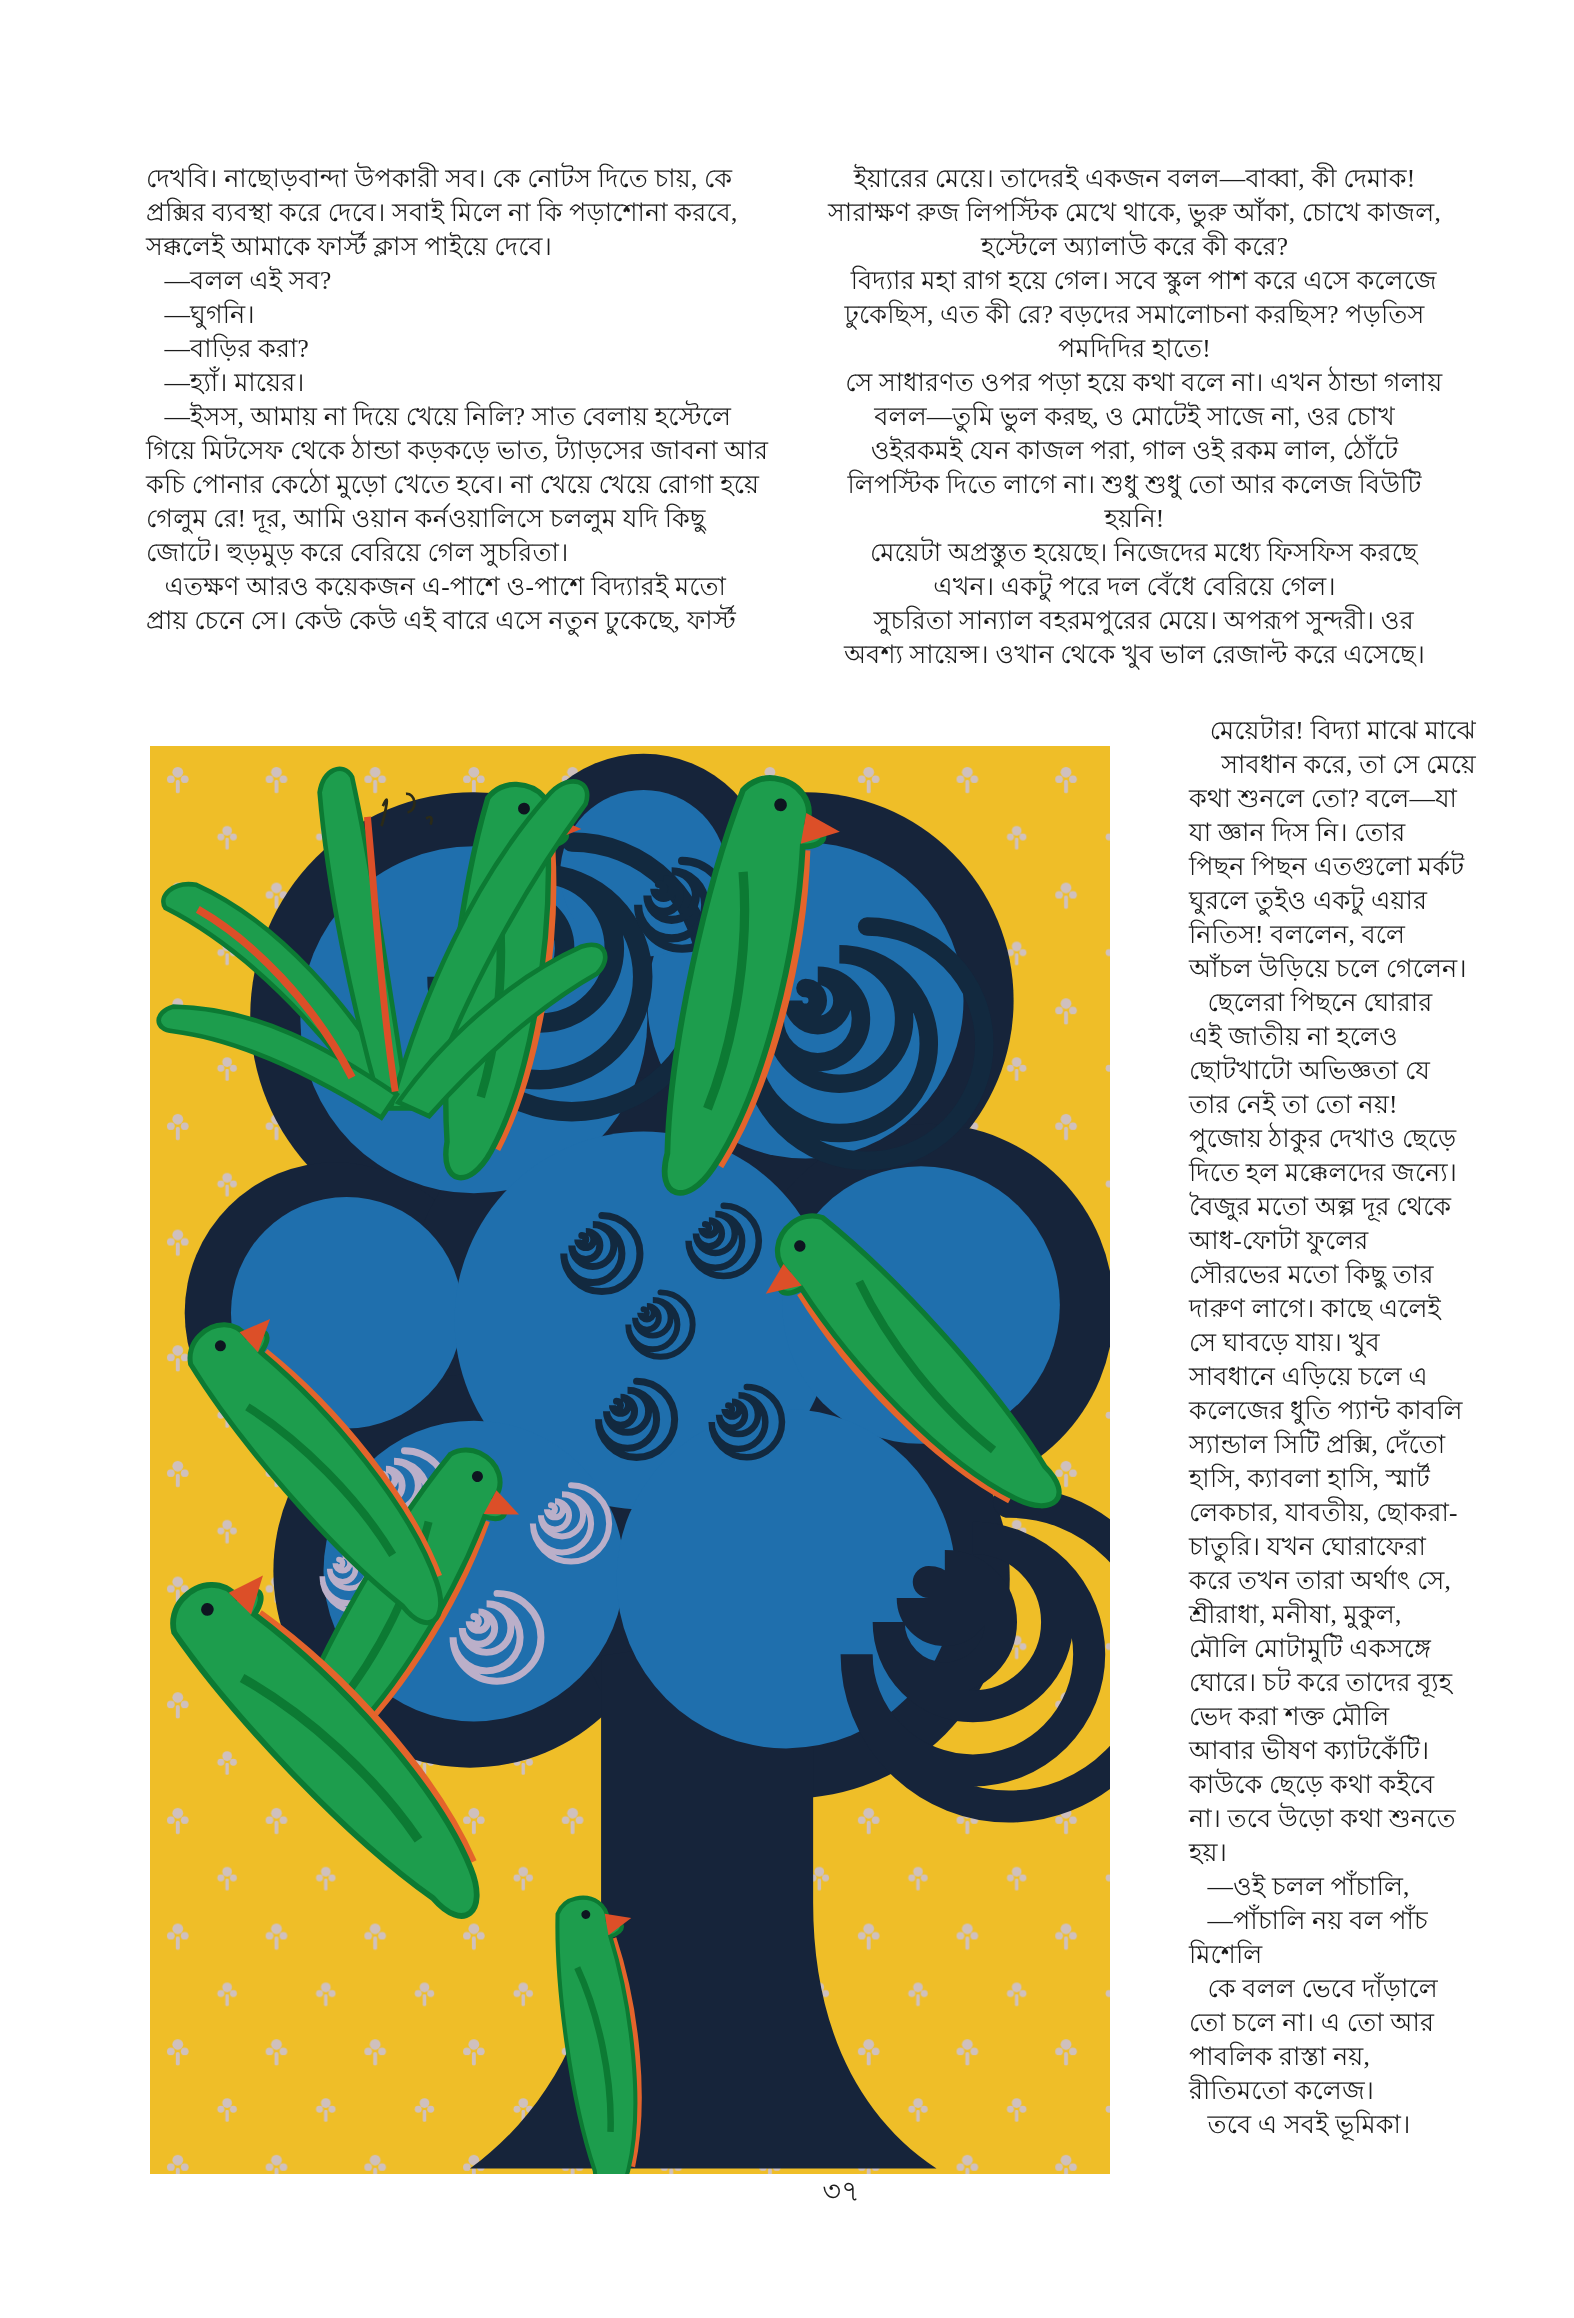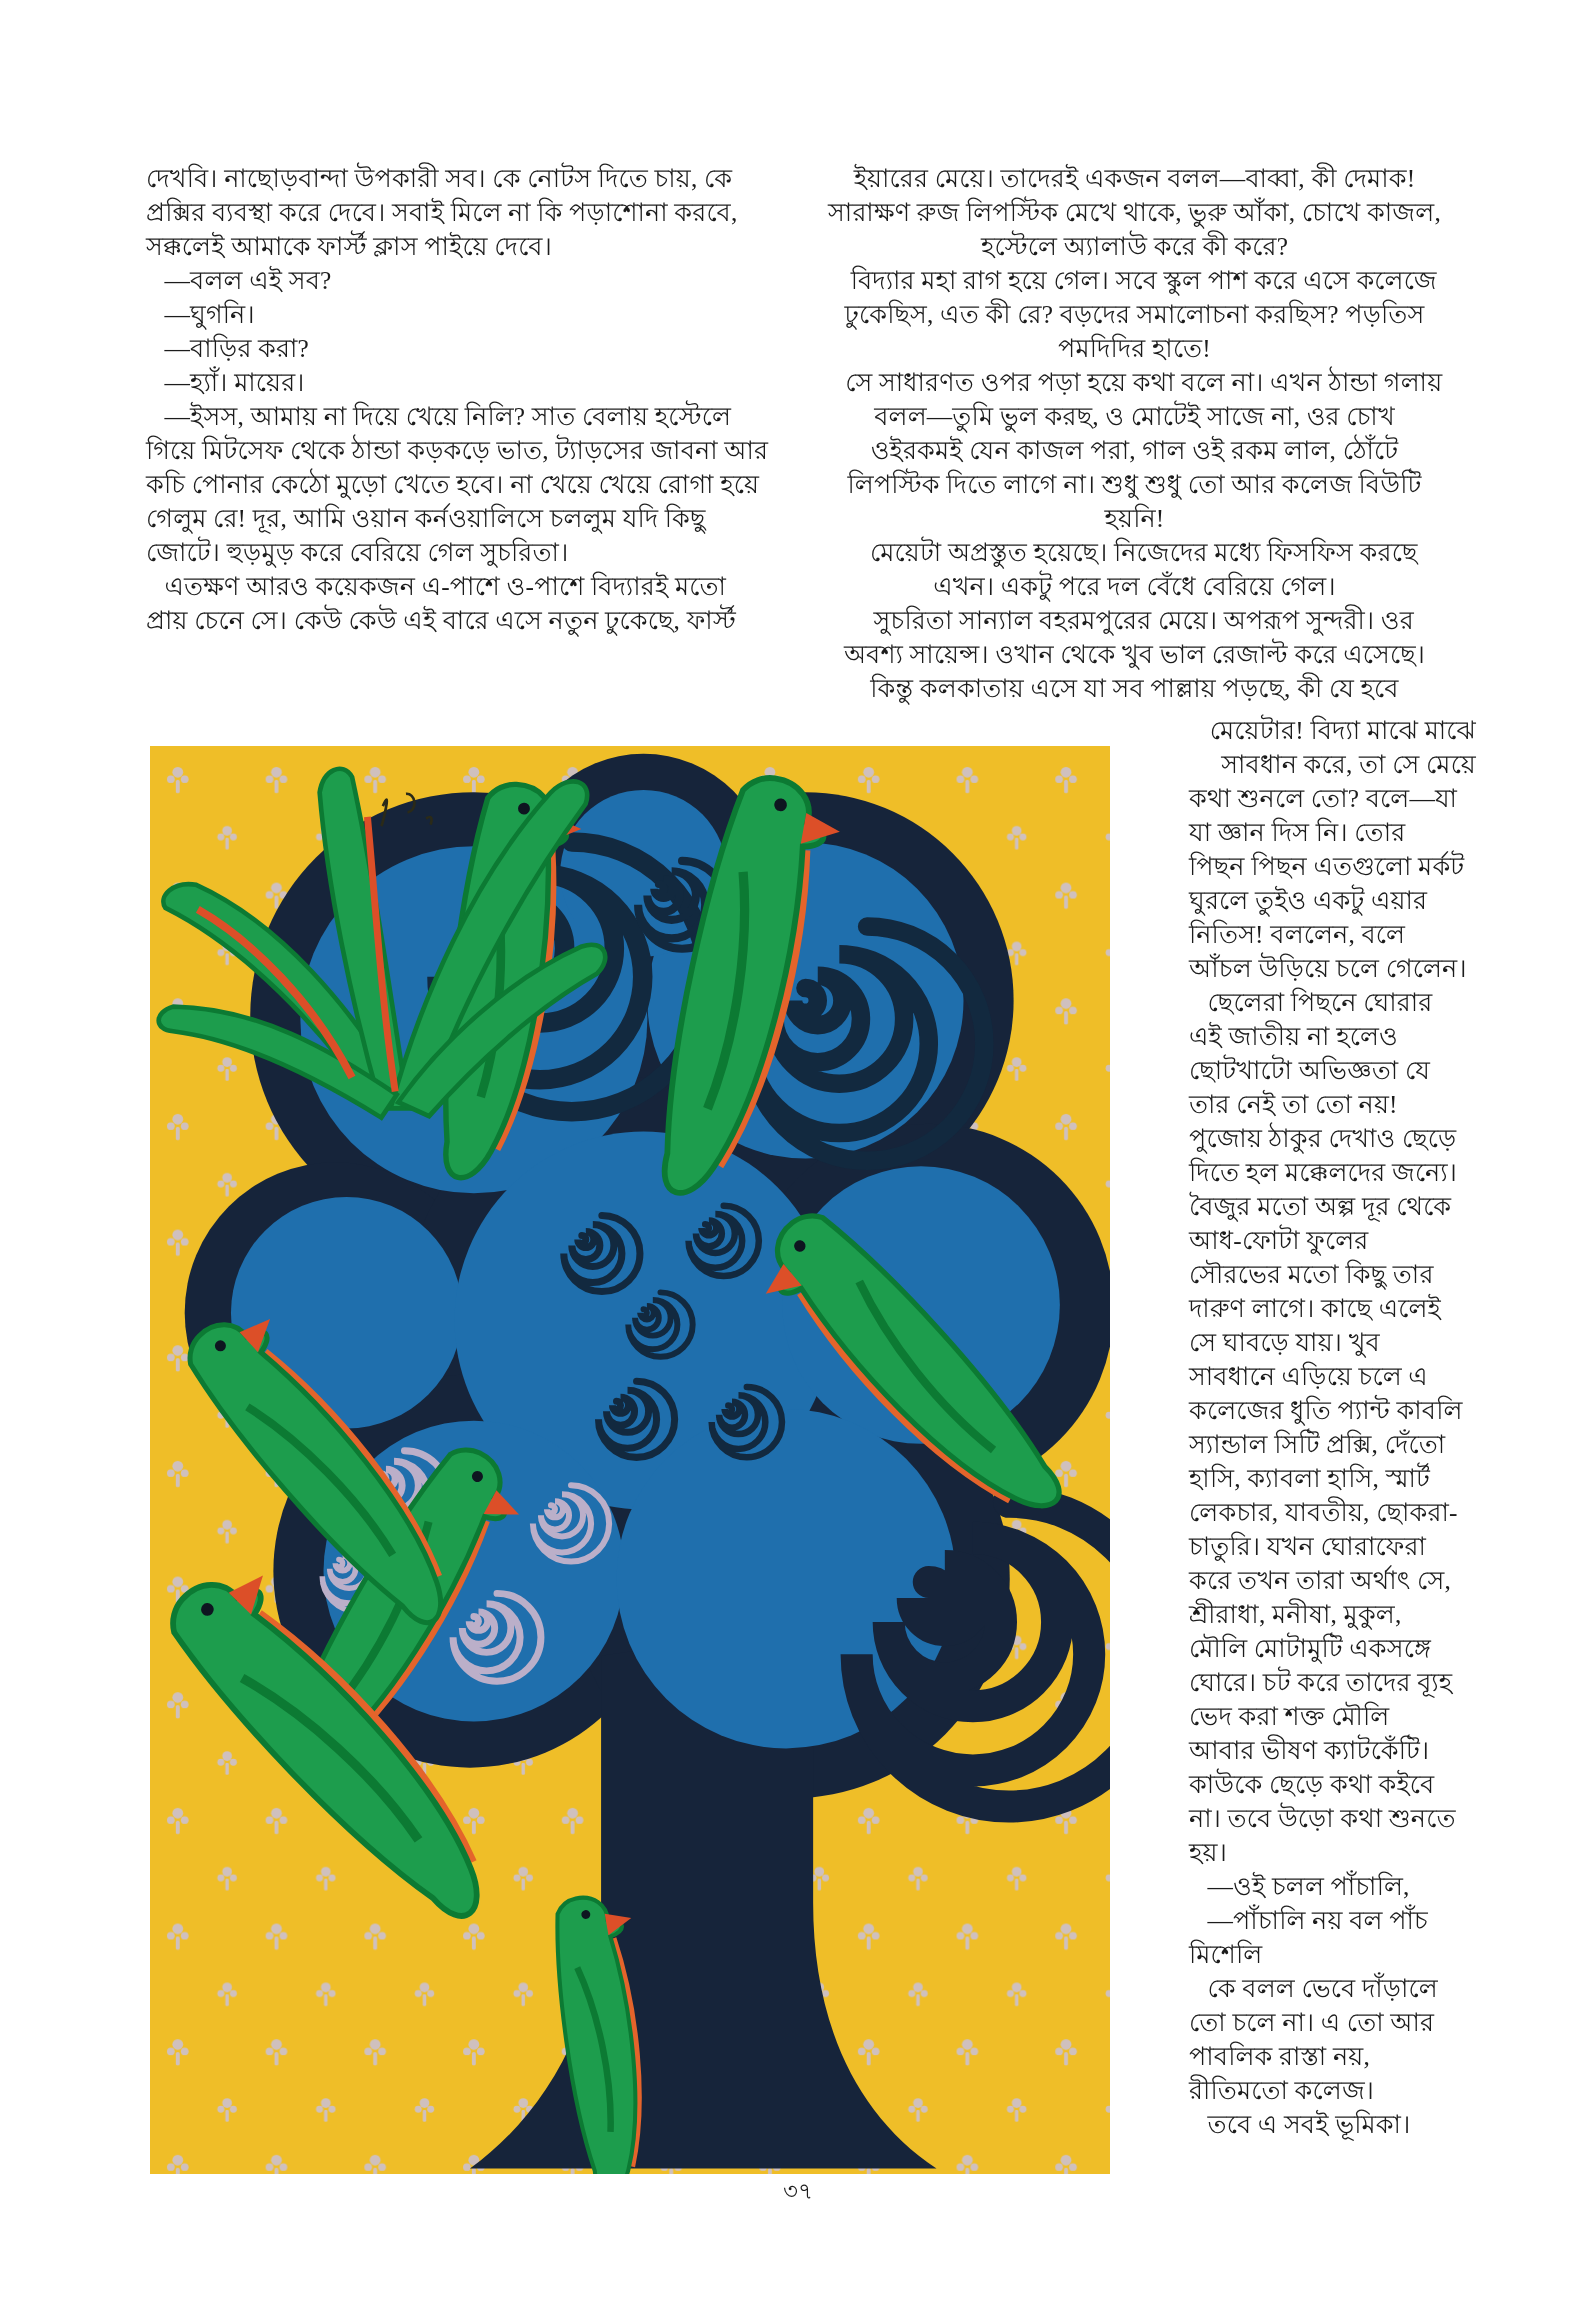--- a/index.html
+++ b/index.html
@@ -19,22 +19,22 @@
   .col-narrow{left:1189px;top:681px;width:287px;}
   .line{
     height:34px;line-height:34px;font-size:25.4px;white-space:nowrap;
     letter-spacing:0.2px;
   }
   .line.p{text-indent:18.5px;}
   .line.r{text-align:right;}
   .painting{position:absolute;left:150px;top:746px;width:960px;height:1428px;}
   .painting svg{display:block;width:100%;height:100%;}
   .page-number{
-    position:absolute;left:721px;top:2174px;width:154px;text-align:center;
-    font-size:23px;line-height:35px;color:var(--ink);
+    position:absolute;left:764px;top:2174px;width:154px;text-align:center;
+    font-size:29px;line-height:35px;color:var(--ink);
   }
 </style>
 </head>
 <body>
 
 <div class="col col-left">
     <div class="line">দেখবি। নাছোড়বান্দা উপকারী সব। কে নোটস দিতে চায়, কে</div>
     <div class="line">প্রক্সির ব্যবস্থা করে দেবে। সবাই মিলে না কি পড়াশোনা করবে,</div>
     <div class="line">সক্কলেই আমাকে ফার্স্ট ক্লাস পাইয়ে দেবে।</div>
     <div class="line p">—বলল এই সব?</div>
@@ -59,21 +59,20 @@
     <div class="line">পমদিদির হাতে!</div>
     <div class="line p">সে সাধারণত ওপর পড়া হয়ে কথা বলে না। এখন ঠান্ডা গলায়</div>
     <div class="line">বলল—তুমি ভুল করছ, ও মোটেই সাজে না, ওর চোখ</div>
     <div class="line">ওইরকমই যেন কাজল পরা, গাল ওই রকম লাল, ঠোঁটে</div>
     <div class="line">লিপস্টিক দিতে লাগে না। শুধু শুধু তো আর কলেজ বিউটি</div>
     <div class="line">হয়নি!</div>
     <div class="line p">মেয়েটা অপ্রস্তুত হয়েছে। নিজেদের মধ্যে ফিসফিস করছে</div>
     <div class="line">এখন। একটু পরে দল বেঁধে বেরিয়ে গেল।</div>
     <div class="line p">সুচরিতা সান্যাল বহরমপুরের মেয়ে। অপরূপ সুন্দরী। ওর</div>
     <div class="line">অবশ্য সায়েন্স। ওখান থেকে খুব ভাল রেজাল্ট করে এসেছে।</div>
-    <div class="line">কিন্তু কলকাতায় এসে যা সব পাল্লায় পড়ছে, কী যে হবে</div>
   </div>
 
 <div class="col col-narrow">
     <div class="line r">মেয়েটার! বিদ্যা মাঝে মাঝে</div>
     <div class="line r">সাবধান করে, তা সে মেয়ে</div>
     <div class="line">কথা শুনলে তো? বলে—যা</div>
     <div class="line">যা জ্ঞান দিস নি। তোর</div>
     <div class="line">পিছন পিছন এতগুলো মর্কট</div>
     <div class="line">ঘুরলে তুইও একটু এয়ার</div>
     <div class="line">নিতিস! বললেন, বলে</div>

